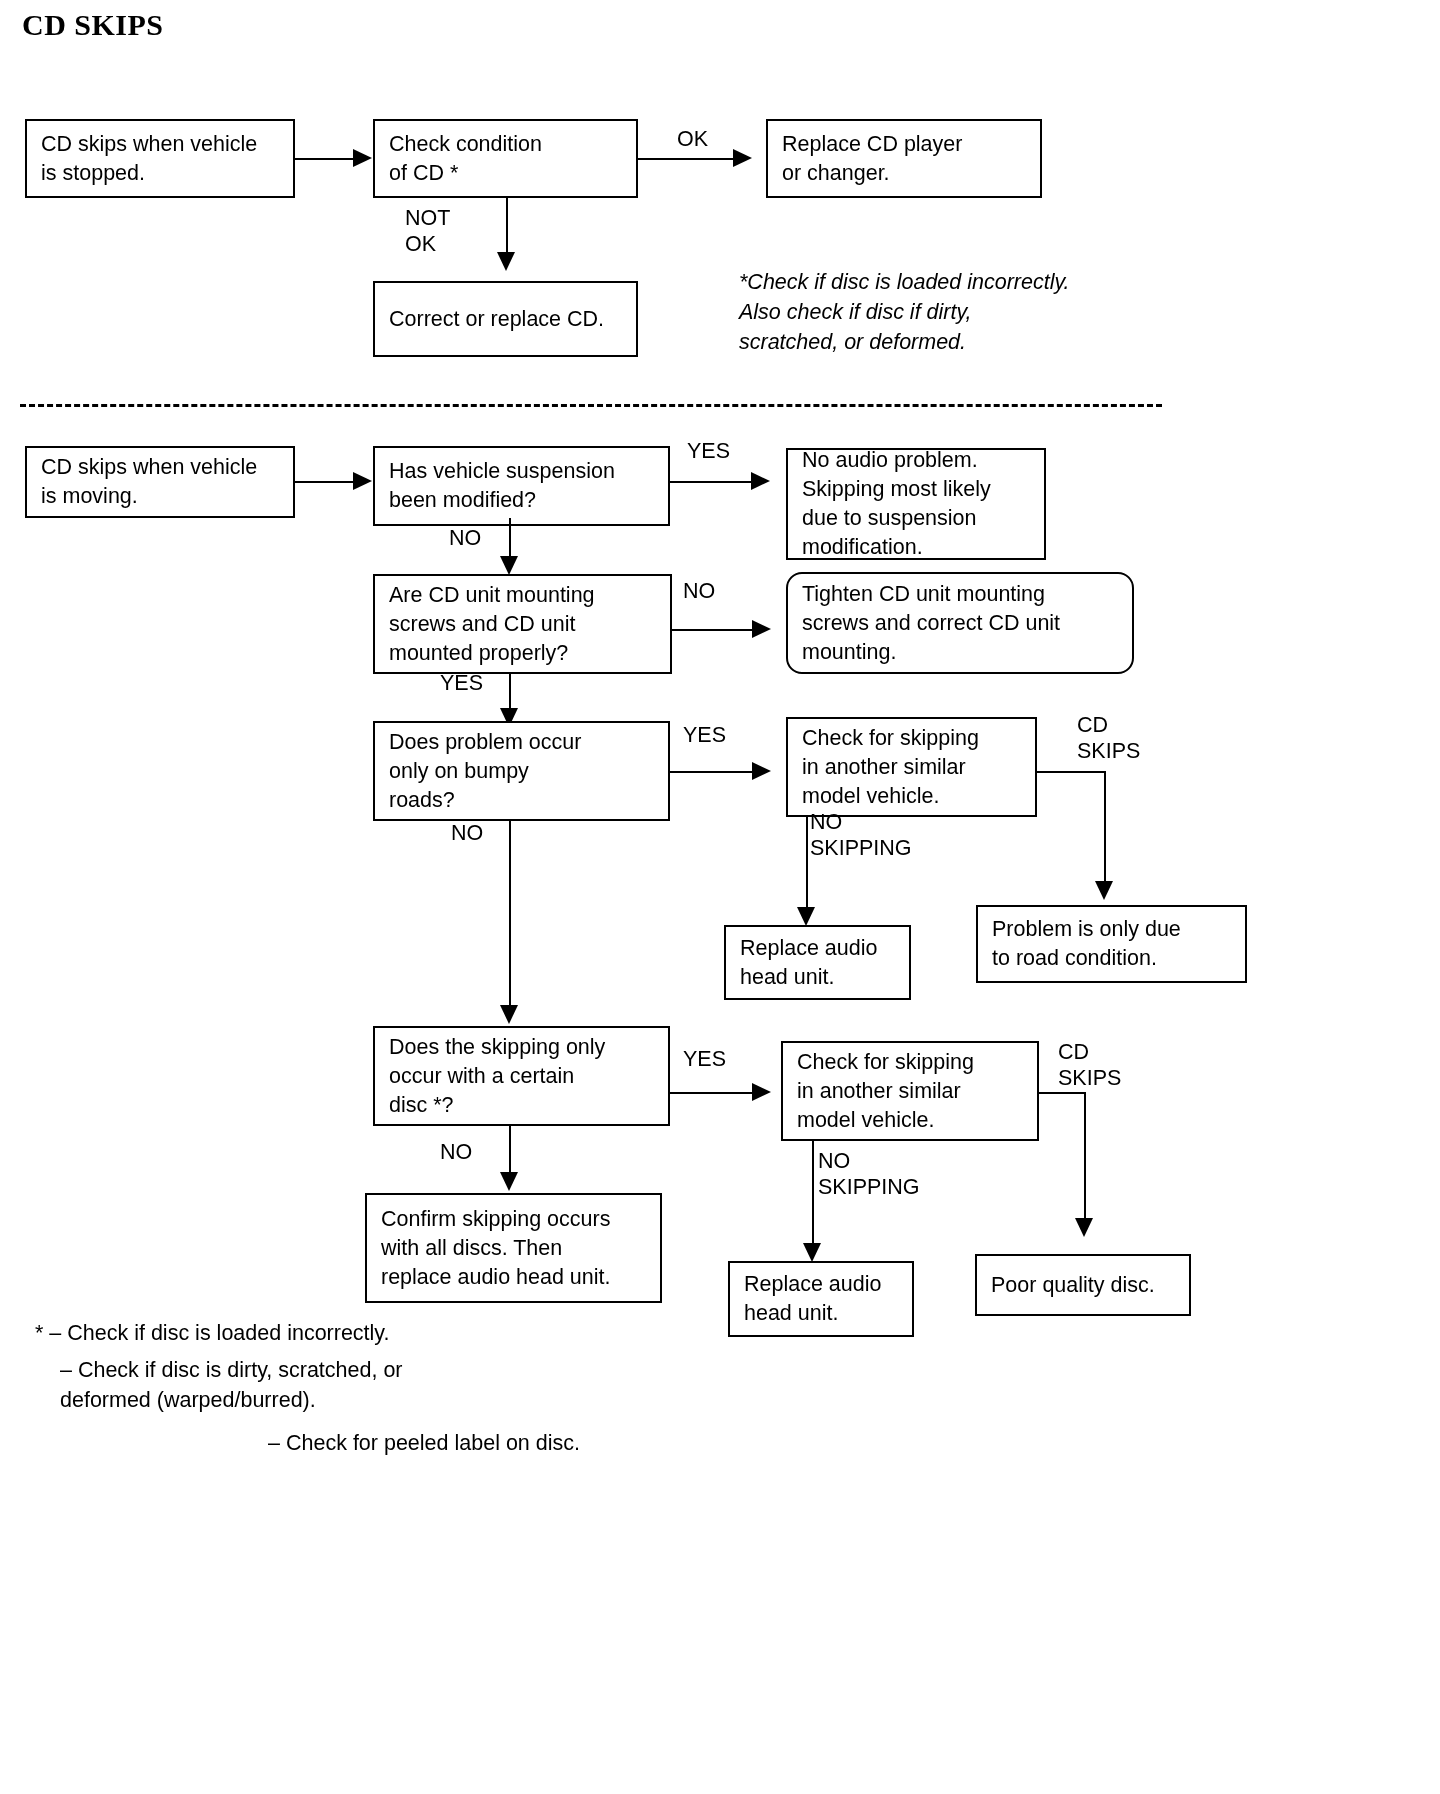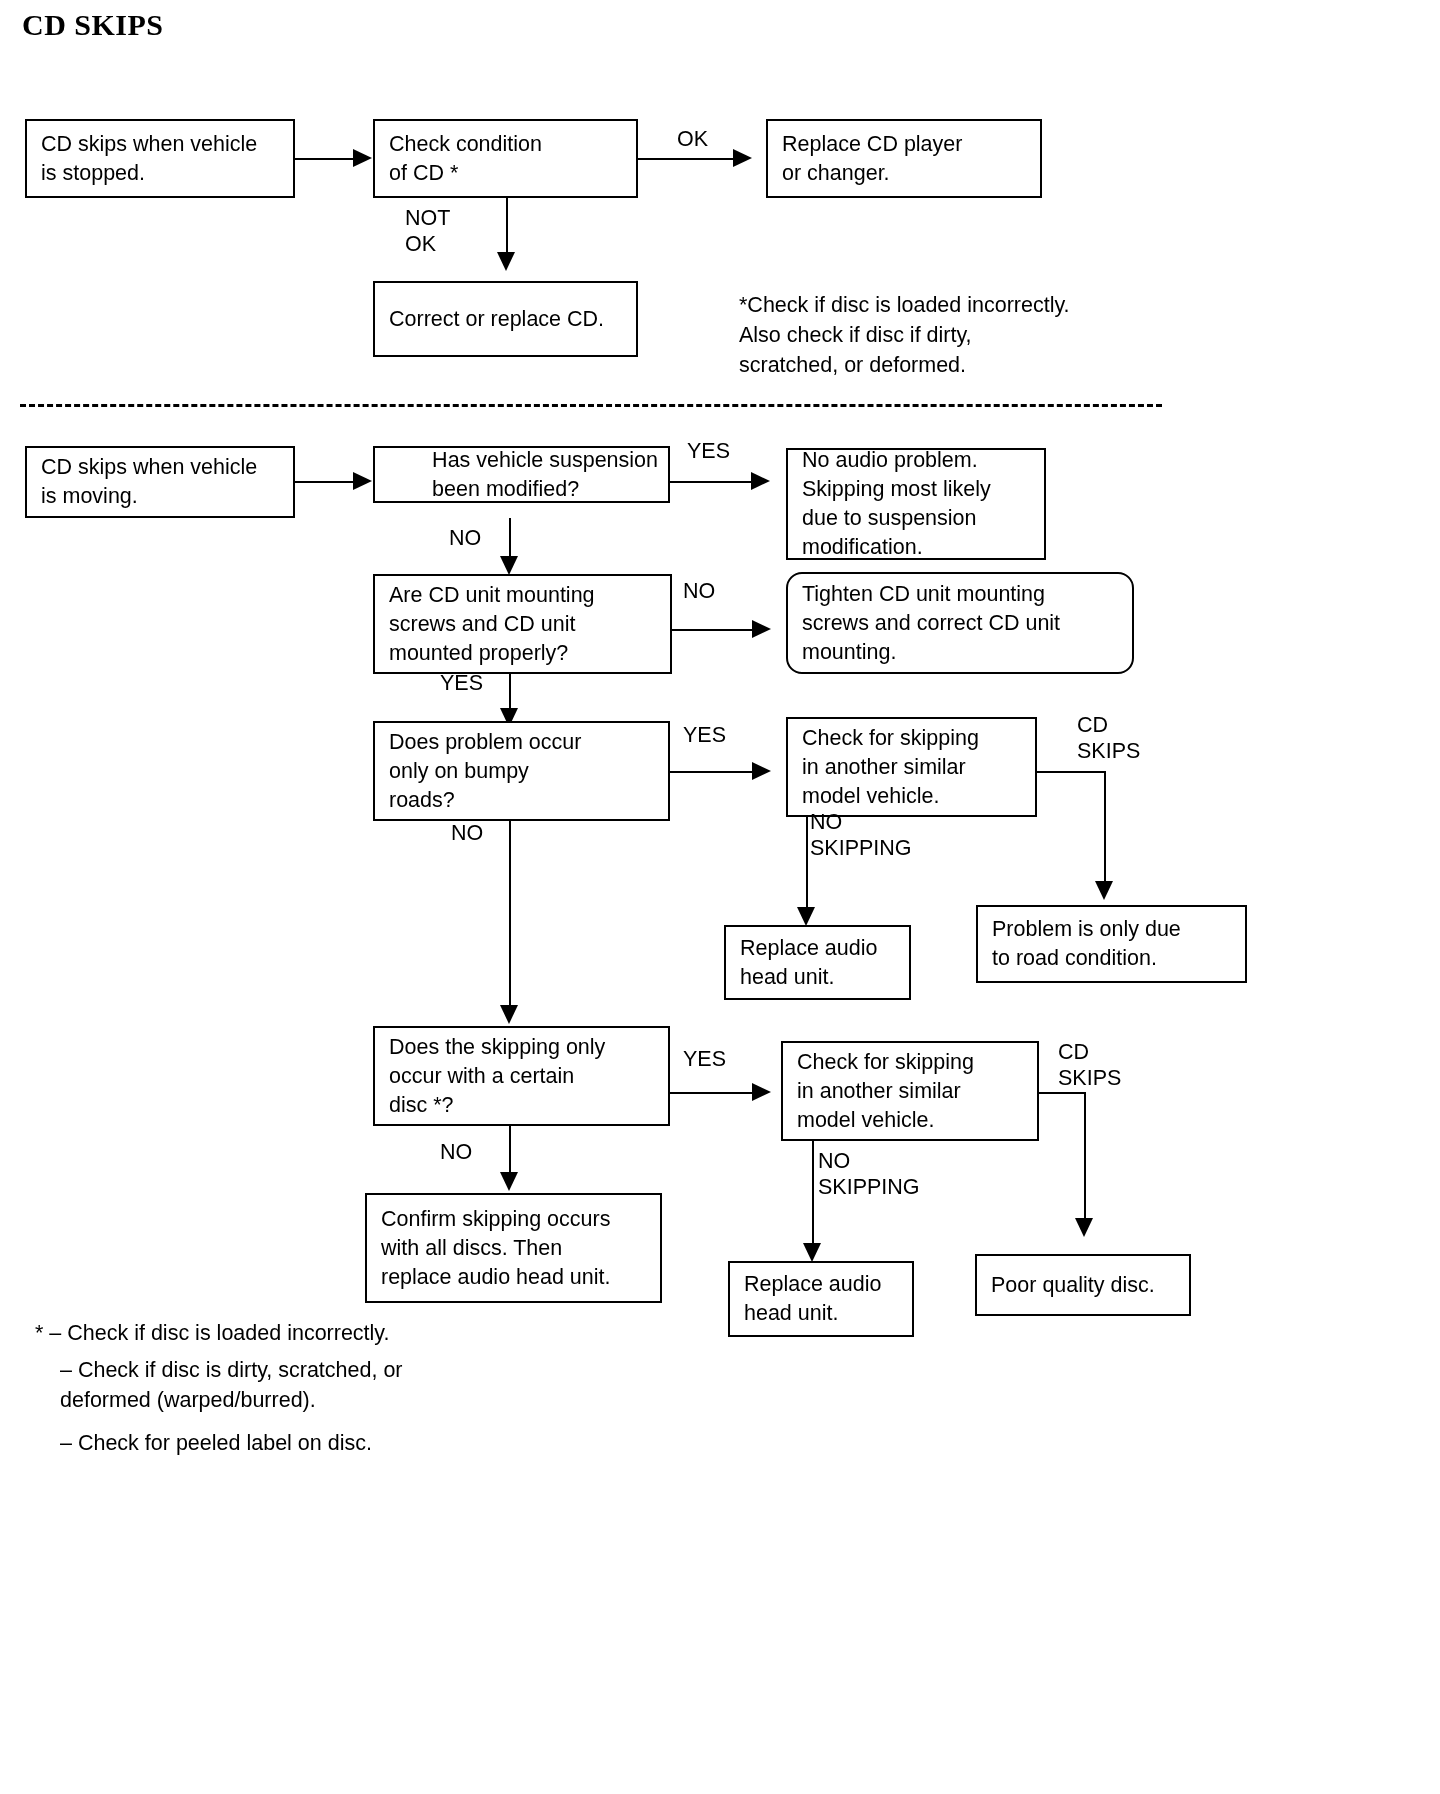--- a/index.html
+++ b/index.html
@@ -138,35 +138,35 @@
 
   <div class="elabel" style="left:405px; top:205px;">NOT
 OK</div>
   <div class="vline" style="left:506px; top:198px; height:62px;"></div>
   <div class="arrow-d" style="left:497px; top:252px;"></div>
 
   <div class="node" style="left:373px; top:281px; width:265px; height:76px;">
     <span class="txt">Correct or replace CD.</span>
   </div>
 
-  <div class="note" style="left:739px; top:290px; width:450px;">*Check if disc is loaded incorrectly.
+  <div class="note" style="left:739px; top:267px; width:450px;font-style:italic;">*Check if disc is loaded incorrectly.
  Also check if disc if dirty,
  scratched, or deformed.</div>
 
   <div class="sep" style="left:20px; top:404px; width:1142px;"></div>
 
   <div class="node" style="left:25px; top:446px; width:270px; height:72px;">
     <span class="txt">CD skips when vehicle
 is moving.</span>
   </div>
 
   <div class="hline" style="left:295px; top:481px; width:64px;"></div>
   <div class="arrow-r" style="left:353px; top:472px;"></div>
 
-  <div class="node" style="left:373px; top:446px; width:297px; height:57px;justify-content:flex-end;">
+  <div class="node" style="left:373px; top:446px; width:297px; height:80px;">
     <span class="txt">Has vehicle suspension
 been modified?</span>
   </div>
 
   <div class="elabel" style="left:687px; top:438px;">YES</div>
   <div class="hline" style="left:670px; top:481px; width:89px;"></div>
   <div class="arrow-r" style="left:751px; top:472px;"></div>
 
   <div class="node" style="left:786px; top:448px; width:260px; height:112px;">
     <span class="txt">No audio problem.
@@ -282,15 +282,15 @@
 
   <div class="node" style="left:365px; top:1193px; width:297px; height:110px;">
     <span class="txt">Confirm skipping occurs
 with all discs. Then
 replace audio head unit.</span>
   </div>
 
   <div class="note" style="left:35px; top:1318px; width:520px;">* – Check if disc is loaded incorrectly.</div>
   <div class="note-indent" style="left:60px; top:1355px; width:520px;">– Check if disc is dirty, scratched, or
 deformed (warped/burred).</div>
-  <div class="note-indent" style="left:60px; top:1428px; width:520px;">– Check for peeled label on disc.</div>
+  <div class="note-indent" style="left:60px; top:1428px; width:520px;text-align:right;">– Check for peeled label on disc.</div>
 
 </div>
 
 </body></html>

